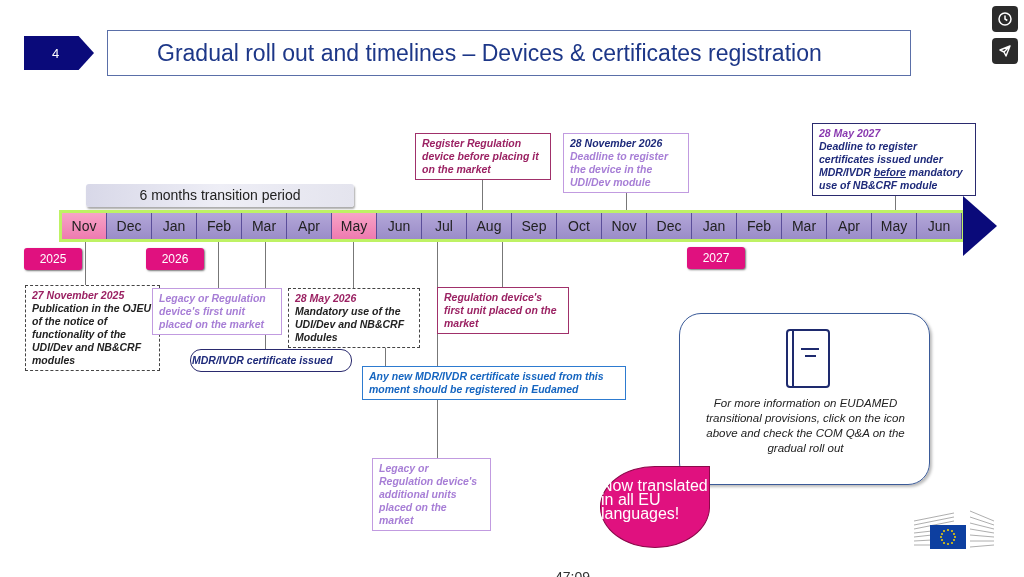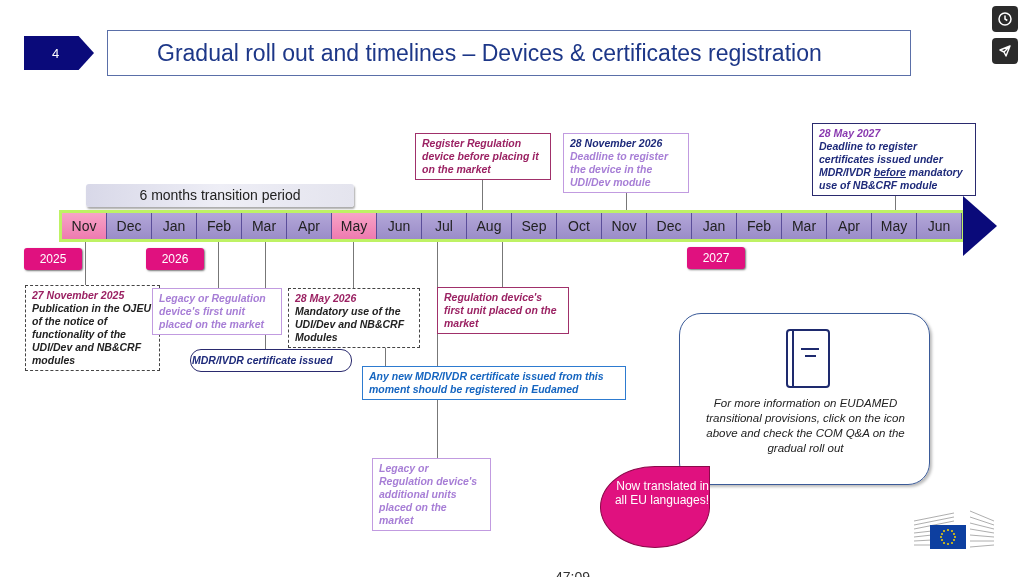--- a/index.html
+++ b/index.html
@@ -20,21 +20,21 @@
   .dash { border: 1.5px dashed #444; color: #222; }
   .lilac { border: 1.5px solid #c19be0; color: #a77ed6; }
   .maroon { border: 1.5px solid #a0306a; color: #9b2263; }
   .navy { border: 1.5px solid #2a2a6e; color: #1e2a7a; }
   .blue { border: 1.5px solid #2d7bd0; color: #1565c0; }
   .date-m { color: #9b2263; }
   .date-n { color: #1e2a7a; }
   .date-p { color: #8a3ab0; }
   #info-box { left: 679px; top: 313px; width: 251px; height: 172px; border: 1.5px solid #3a5a98; border-radius: 22px; box-shadow: 2px 2px 3px #bbb; text-align: center; }
   #info-text { position: absolute; left: 10px; top: 82px; width: 231px; font-size: 11.5px; font-style: italic; color: #222; line-height: 15px; }
-  #bubble { left: 600px; top: 466px; width: 110px; height: 82px; background: #e0117f; border: 1px solid #8a0a4a; border-radius: 50% 0 50% 50%; color: #fff; font-size: 12px; text-align: right; line-height: 14px; padding-top: 12px; }
+  #bubble { left: 600px; top: 466px; width: 110px; height: 82px; background: #e0117f; border: 1px solid #8a0a4a; border-radius: 50% 0 50% 50%; color: #fff; font-size: 16px; text-align: left; line-height: 14px; padding-top: 12px; }
   #timestamp { left: 555px; top: 569px; font-size: 14px; color: #333; }
 </style>
 </head>
 <body>
 
 <div id="slide-num" class="abs">
     <span>4</span>
   </div>
 <div id="title-box" class="abs">
     <span>Gradual roll out and timelines – Devices &amp; certificates registration</span>

